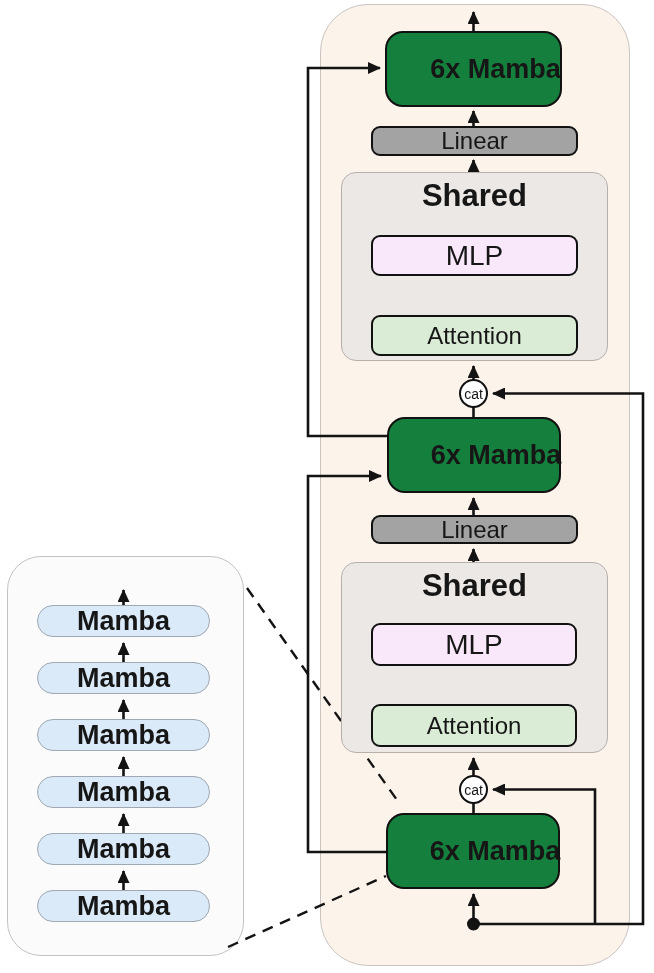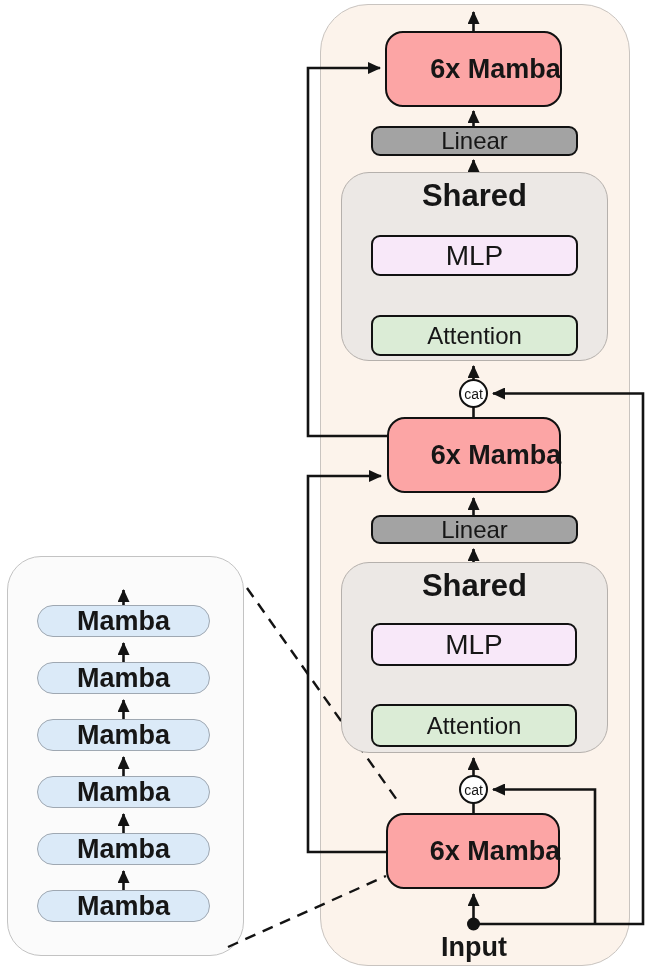--- a/index.html
+++ b/index.html
@@ -15,27 +15,27 @@
   .zoom-box{
     position:absolute;left:7px;top:556px;width:237px;height:400px;
     background:#FBFBFB;border:1.6px solid #C3C3C3;border-radius:34px;
     box-sizing:border-box;z-index:0;
   }
   .wires{position:absolute;left:0;top:0;width:654px;height:973px;z-index:2;}
   .blk{
     position:absolute;box-sizing:border-box;display:flex;align-items:center;
     justify-content:center;z-index:3;line-height:1;white-space:nowrap;
   }
-  .mamba6{background:#fca5a5;border:2.6px solid #111;border-radius:18px;font-weight:bold;font-size:27px;padding-left:44px;}
+  .mamba6{background:#15803d;border:2.6px solid #111;border-radius:18px;font-weight:bold;font-size:27px;padding-left:44px;}
   .linear{background:#a3a3a3;border:2.3px solid #111;border-radius:9px;font-size:24px;}
   .mlp{background:#F8E8F9;border:2.3px solid #111;border-radius:9px;font-size:28px;}
   .attn{background:#DBECD6;border:2.3px solid #111;border-radius:9px;font-size:24px;margin-top:8px;}
   .shared{
     position:absolute;box-sizing:border-box;background:#ECE8E5;
-    border:1.6px solid #B5B0AC;border-radius:28px;z-index:3;
+    border:1.6px solid #B5B0AC;border-radius:15px;z-index:3;
   }
   .shared-title{position:absolute;left:0;right:0;top:5px;text-align:center;font-weight:bold;font-size:31px;}
   .cat{
     position:absolute;width:29px;height:29px;border-radius:50%;background:#ffffff;
     border:2.4px solid #111;box-sizing:border-box;display:flex;align-items:center;
     justify-content:center;font-size:14px;z-index:4;
   }
   .zmamba{background:#DBEAF8;border:1.6px solid #9FA8B2;border-radius:16px;font-weight:bold;font-size:27px;}
   .input-label{position:absolute;left:374px;top:932px;width:200px;text-align:center;font-weight:bold;font-size:27px;z-index:3;}
 </style>
@@ -110,21 +110,20 @@
   <div class="shared" style="left:341px;top:562px;width:267px;height:191px;">
     <div class="shared-title">Shared</div>
     <div class="blk mlp" style="left:29px;top:60px;width:206px;height:43px;">MLP</div>
     <div class="blk attn" style="left:29px;top:133px;width:206px;height:43px;">Attention</div>
   </div>
 
   <div class="cat" style="left:459px;top:775px;">cat</div>
 
   <div class="blk mamba6" style="left:386px;top:813px;width:174px;height:76px;">6x Mamba</div>
 
-  <div class="input-label">Input</div>
 
   <div class="blk zmamba" style="left:37px;top:605px;width:173px;height:32px;">Mamba</div>
   <div class="blk zmamba" style="left:37px;top:662px;width:173px;height:32px;">Mamba</div>
   <div class="blk zmamba" style="left:37px;top:719px;width:173px;height:32px;">Mamba</div>
   <div class="blk zmamba" style="left:37px;top:776px;width:173px;height:32px;">Mamba</div>
   <div class="blk zmamba" style="left:37px;top:833px;width:173px;height:32px;">Mamba</div>
   <div class="blk zmamba" style="left:37px;top:890px;width:173px;height:32px;">Mamba</div>
 
 </div>
 

